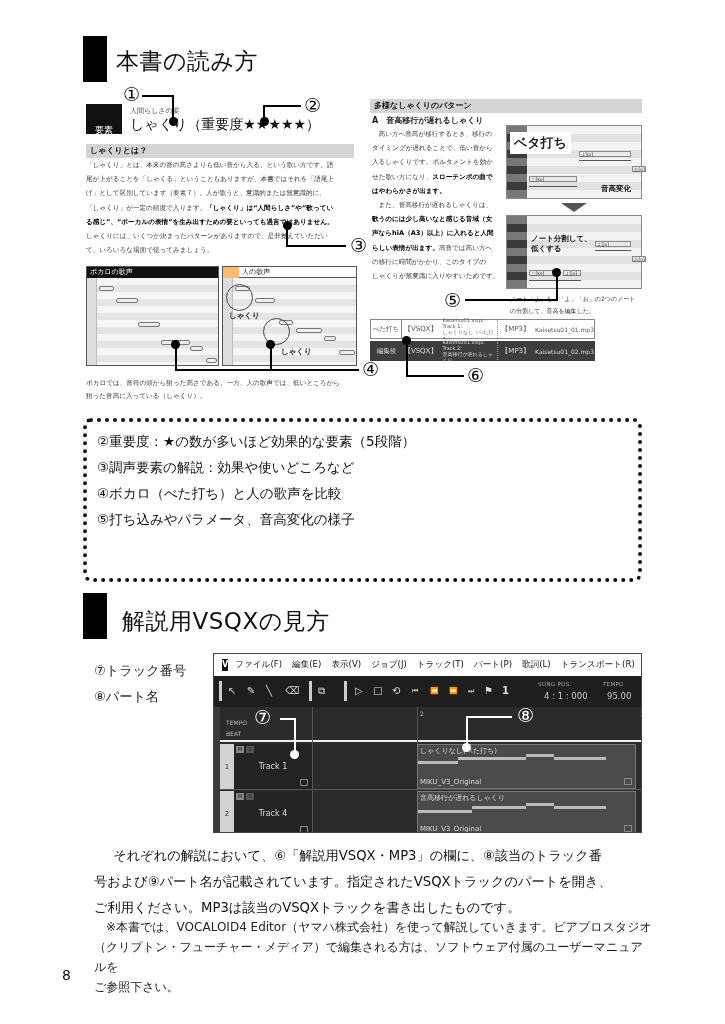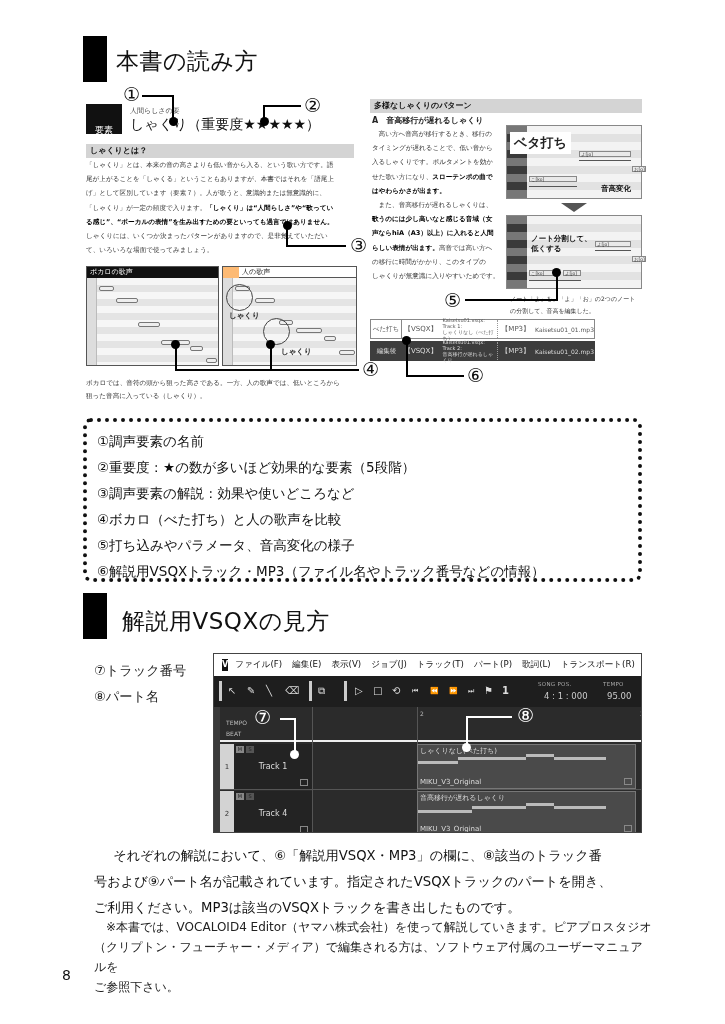--- a/index.html
+++ b/index.html
@@ -250,26 +250,24 @@
 <div class="wire" style="left:465px;top:299px;width:93px;height:2px;"></div>
 <div class="wire" style="left:556px;top:274px;width:2px;height:27px;"></div>
 <div class="dot" style="left:552px;top:268px;"></div>
 
 <div class="num" style="left:467px;top:366px;">⑥</div>
 <div class="dot" style="left:402px;top:336px;"></div>
 <div class="wire" style="left:406px;top:340px;width:2px;height:36px;"></div>
 <div class="wire" style="left:406px;top:375px;width:58px;height:2px;"></div>
 
 <ul class="legend">
-  <li>①調声要素の名前</li>
   <li>②重要度：★の数が多いほど効果的な要素（5段階）</li>
   <li>③調声要素の解説：効果や使いどころなど</li>
   <li>④ボカロ（べた打ち）と人の歌声を比較</li>
   <li>⑤打ち込みやパラメータ、音高変化の様子</li>
-  <li>⑥解説用VSQXトラック・MP3（ファイル名やトラック番号などの情報）</li>
 </ul>
 
 <div class="sec-bar" style="left:83px;top:593px;"></div>
 <div class="sec-title" style="left:122px;top:606px;">解説用VSQXの見方</div>
 
 <div class="abs" style="left:94px;top:662px;font-size:13.2px;">⑦トラック番号</div>
 <div class="abs" style="left:94px;top:688px;font-size:13.2px;">⑧パート名</div>
 
 <div class="vedit">
   <div class="vmenu">

